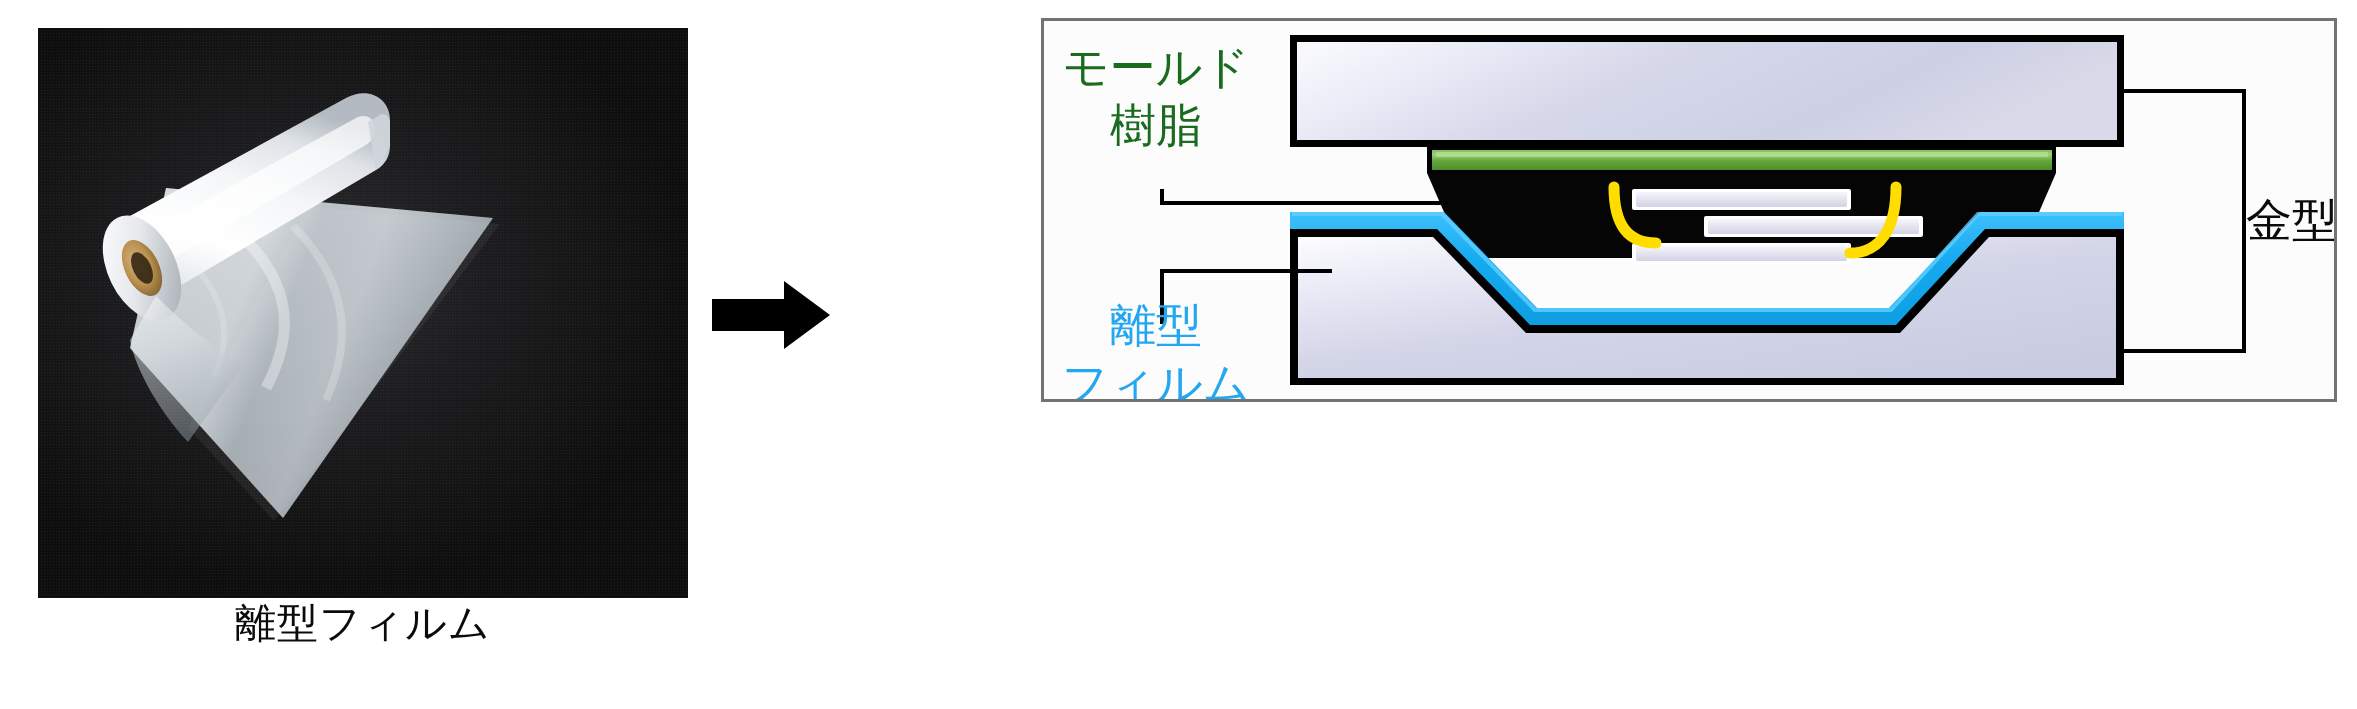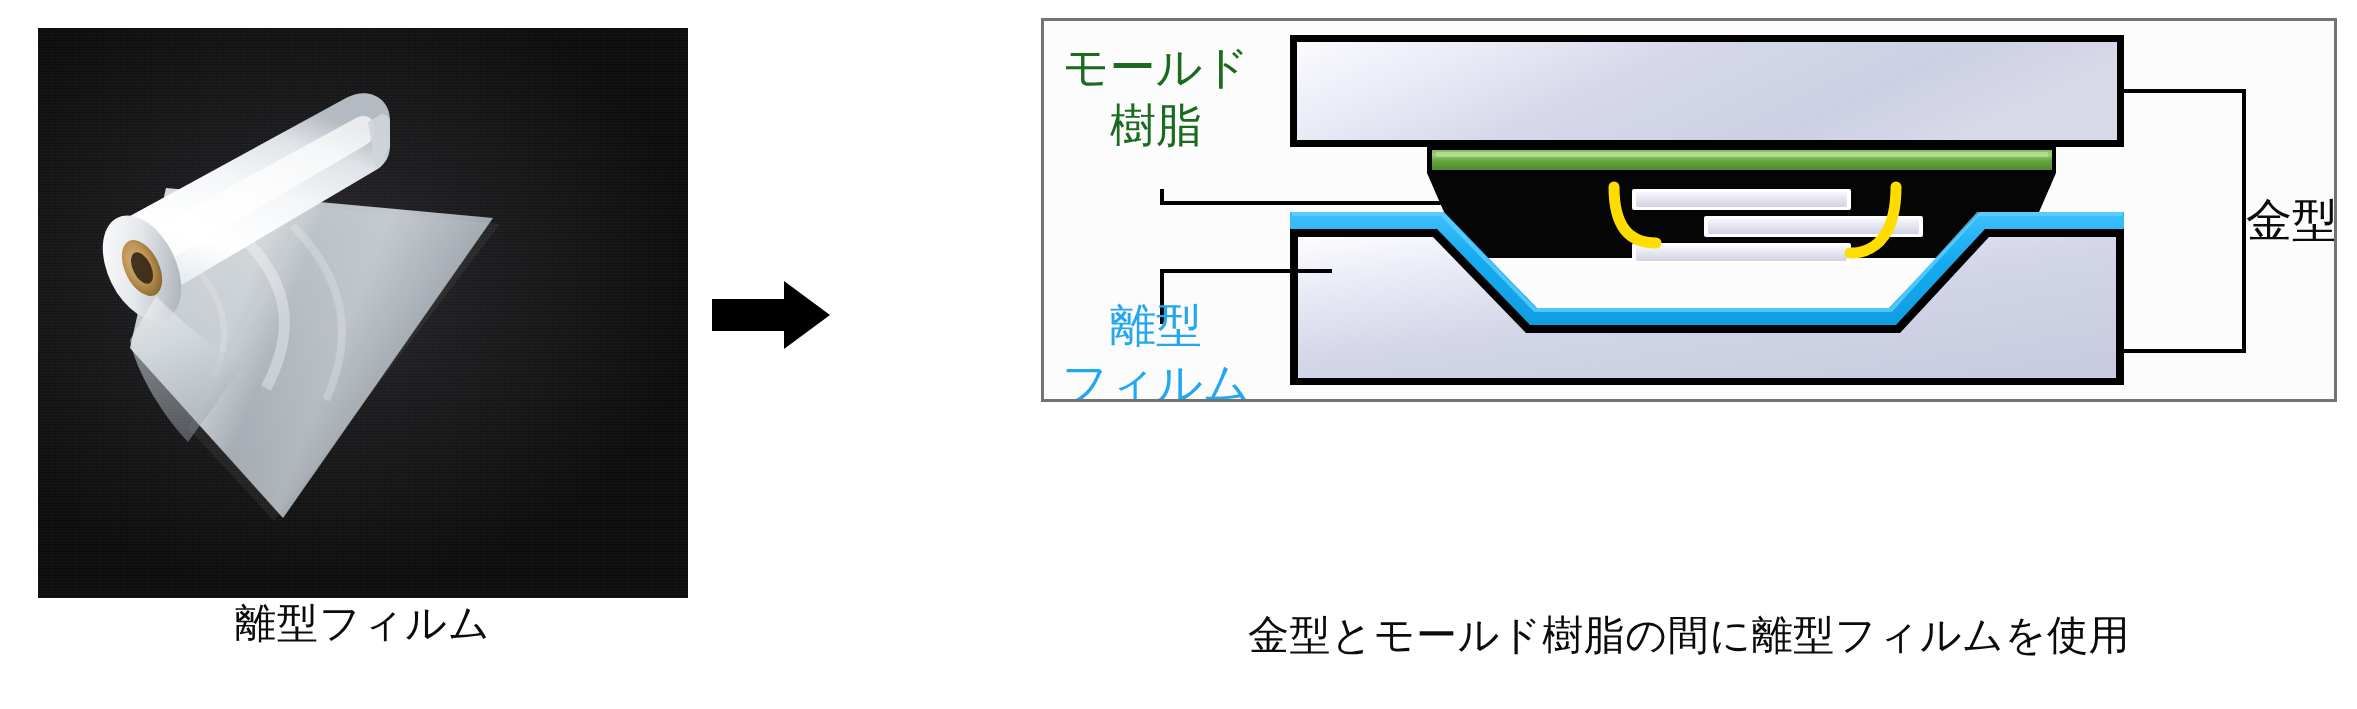--- a/index.html
+++ b/index.html
@@ -278,15 +278,14 @@
         <text x="112" y="120" font-size="46" fill="#1a6b1f" text-anchor="middle">樹脂</text>
 
         <text x="112" y="320" font-size="46" fill="#22a7f0" text-anchor="middle">離型</text>
         <text x="112" y="378" font-size="46" fill="#22a7f0" text-anchor="middle">フィルム</text>
 
         <text x="1248" y="215" font-size="46" fill="#0b0b0b" text-anchor="middle">金型</text>
       </g>
     </svg>
   </div>
 
-  <div class="diagram-caption">金型とモールド樹脂の間に離型フィルムを使用</div>
 
 </div>
 
 </body></html>

